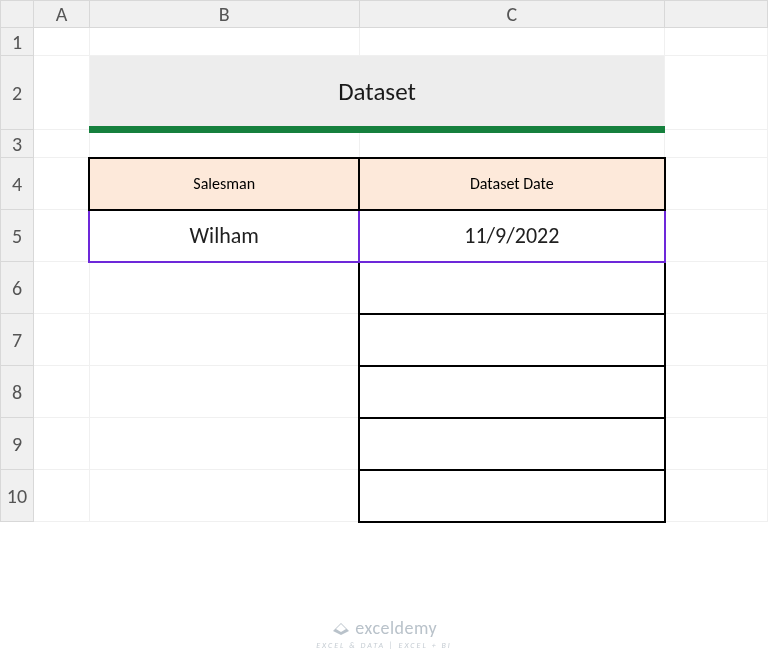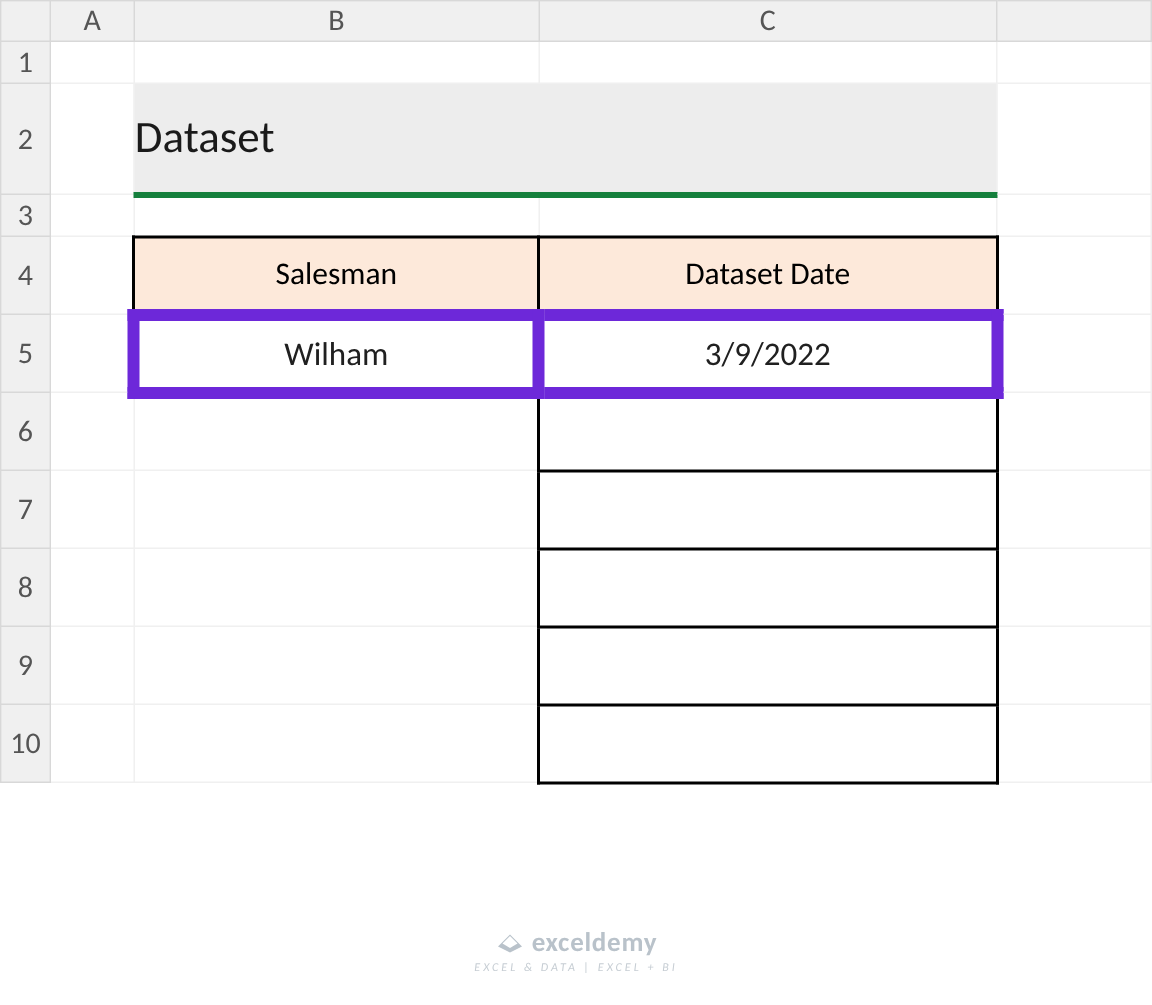--- a/index.html
+++ b/index.html
@@ -54,39 +54,39 @@
 
   
   .cell {
     border: 1px solid #f0f0f0;
     font-size: 22px;
   }
 
   
   .title-cell {
     background: #ededed;
-    text-align: left;
+    text-align: center;
     font-weight: 700;
-    font-size: 30px;
+    font-size: 25px;
     color: #1a1a1a;
-    border-bottom: 4px solid #15803d;
+    border-bottom: 7px solid #15803d;
   }
 
   
   .tbl-hdr {
     background: #fde9da;
     border: 2px solid #000;
     text-align: center;
     font-weight: 700;
-    font-size: 21px;
+    font-size: 16px;
     color: #000;
   }
   
   .tbl-cell {
-    border: 8px solid #6d28d9;
+    border: 2px solid #6d28d9;
     text-align: center;
     font-size: 22px;
     color: #202020;
     background: #fff;
   }
   
   .empty-cell {
     border-left: 2px solid #000;
     border-right: 2px solid #000;
     border-bottom: 2px solid #000;
@@ -103,21 +103,21 @@
     font-size: 18px;
     color: #b9c2ca;
     letter-spacing: 0.5px;
     pointer-events: none;
   }
   .watermark .logo {
     display: inline-block;
     vertical-align: middle;
   }
   .watermark .brand {
-    font-weight: 700;
+    font-weight: 400;
   }
   .watermark .sub {
     display: block;
     font-size: 8px;
     letter-spacing: 2px;
     color: #c7ced4;
     margin-top: -2px;
     font-style: italic;
   }
 </style>
@@ -163,21 +163,21 @@
     <td class="cell"></td>
     <td class="tbl-hdr">Salesman</td>
     <td class="tbl-hdr">Dataset Date</td>
     <td class="cell"></td>
   </tr>
 
   <tr class="r5">
     <td class="hdr">5</td>
     <td class="cell"></td>
     <td class="tbl-cell">Wilham</td>
-    <td class="tbl-cell">3/9/2022</td>
+    <td class="tbl-cell">11/9/2022</td>
     <td class="cell"></td>
   </tr>
 
   <tr class="r6">
     <td class="hdr">6</td>
     <td class="cell"></td>
     <td class="cell"></td>
     <td class="empty-cell"></td>
     <td class="cell"></td>
   </tr>

